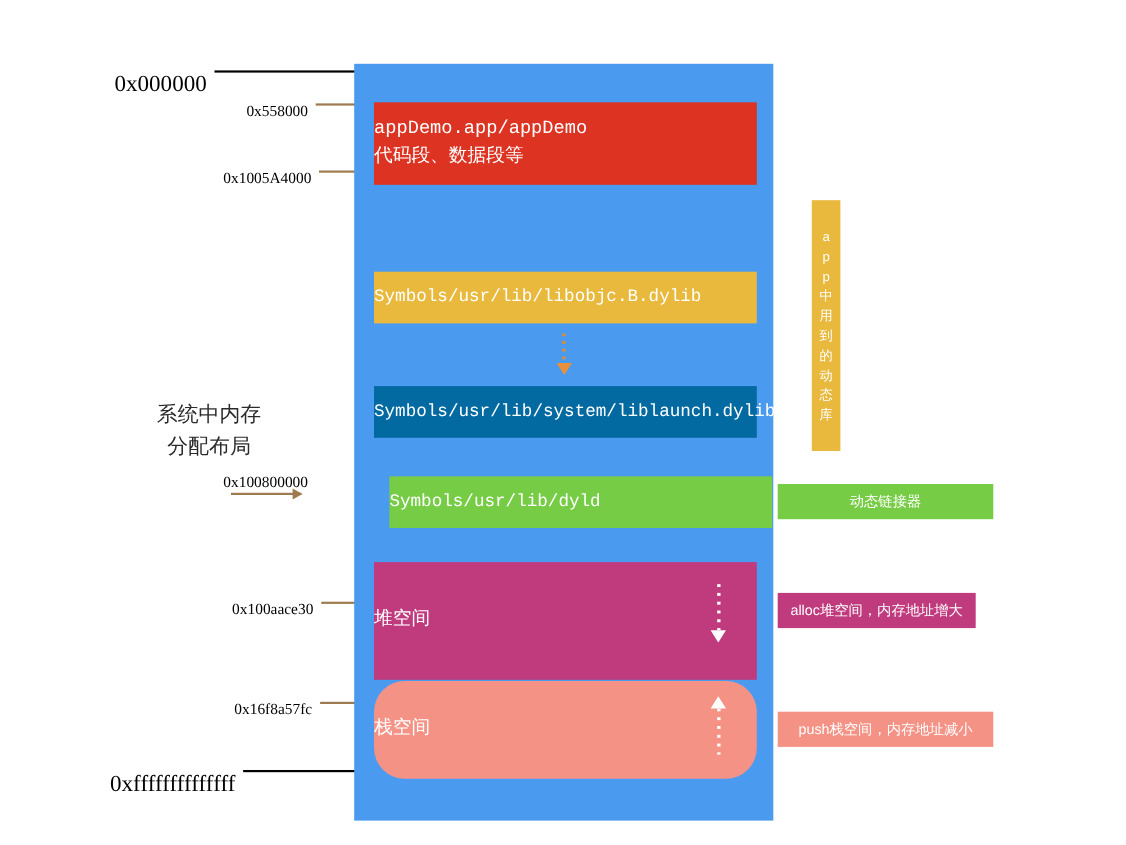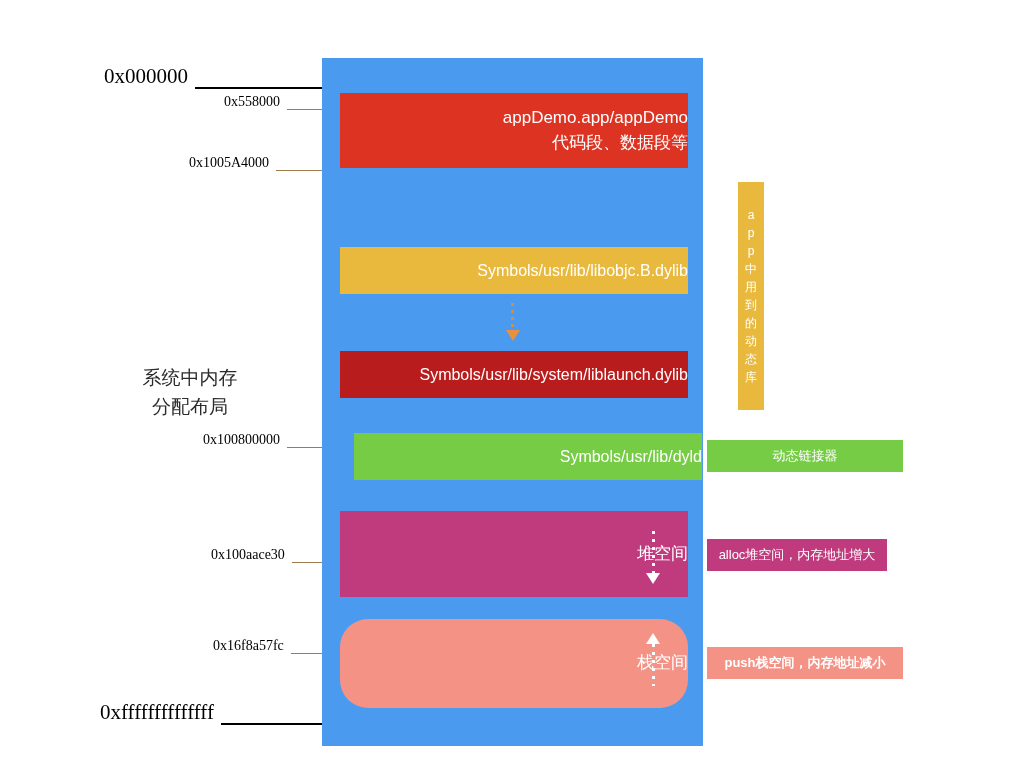--- a/index.html
+++ b/index.html
@@ -19,34 +19,35 @@
     width: 381px; height: 688px;
     background: #4a9bf0;
   }
 
   
   .seg {
     position: absolute;
     left: 18px; width: 348px;
     display: flex;
     flex-direction: column;
-    align-items: flex-end;
+    align-items: flex-start;
     justify-content: center;
     color: #ffffff;
     text-align: center;
     line-height: 1.45;
+    font-family: Liberation Mono, monospace;
   }
   .seg-line { display: block; }
 
   .seg-app      { top: 35px;  height: 75px;  background: #dd3322; font-size: 17px; }
   .seg-objc-a   { top: 126px; height: 47px;  background: #e8b93c; font-size: 16px; }
   .seg-objc-b   { top: 189px; height: 47px;  background: #e8b93c; font-size: 16px; }
-  .seg-liblaunch{ top: 293px; height: 47px;  background: #b91c1c; font-size: 16px; }
+  .seg-liblaunch{ top: 293px; height: 47px;  background: #0369a1; font-size: 16px; }
   .seg-dyld     { top: 375px; height: 47px;  background: #77cc46; font-size: 16px; margin-left: 14px; }
-  .seg-heap     { top: 453px; height: 86px;  background: #c03a7e; font-size: 17px; }
+  .seg-heap     { top: 453px; height: 107px;  background: #c03a7e; font-size: 17px; }
   .seg-stack    { top: 561px; height: 89px;  background: #f49286; font-size: 17px; border-radius: 28px; }
 
   
   .ellipsis-arrow {
     position: absolute;
     left: 0; right: 0;
     top: 240px; height: 48px;
     display: flex; flex-direction: column;
     align-items: center; justify-content: center;
   }
@@ -86,21 +87,21 @@
     border-right: 7px solid transparent;
     border-bottom: 11px solid #ffffff;
   }
   .dir-down { top: 20px; }
   .dir-up   { top: 14px; }
 
   
   .addr {
     position: absolute;
     display: flex;
-    align-items: flex-end;
+    align-items: flex-start;
     white-space: nowrap;
     font-family: "Liberation Serif", serif;
   }
   .addr .txt { color: #000000; }
   .addr .line {
     height: 2px;
     margin-left: 7px;
     position: relative;
   }
   .addr .line::after {
@@ -121,23 +122,23 @@
   .addr.minor .line { background: #9e7b4f; height: 1.5px; }
   .addr.minor .line::after { border-left: 9px solid #9e7b4f; }
 
   .addr-top     { left: 104px; top: 64px; }
   .addr-top .line     { width: 206px; }
   .addr-bottom  { left: 100px; top: 700px; }
   .addr-bottom .line  { width: 126px; }
 
   .addr-558000  { left: 224px; top: 94px; }
   .addr-558000 .line  { width: 84px; }
-  .addr-1005a4  { left: 189px; top: 155px; }
+  .addr-1005a4  { left: 203px; top: 155px; }
   .addr-1005a4 .line  { width: 64px; }
-  .addr-100800  { left: 203px; top: 432px; }
+  .addr-100800  { left: 203px; top: 432px; flex-direction: column; }
   .addr-100800 .line  { width: 64px; }
   .addr-100aace { left: 211px; top: 547px; }
   .addr-100aace .line { width: 66px; }
   .addr-16f8a5  { left: 213px; top: 638px; }
   .addr-16f8a5 .line  { width: 72px; }
 
   
   .caption {
     position: absolute;
     left: 90px; top: 347px;
@@ -178,21 +179,20 @@
     left: 707px; top: 539px;
     width: 180px; height: 32px;
     background: #c03a7e;
     font-size: 13px;
   }
   .note-stack {
     left: 707px; top: 647px;
     width: 196px; height: 32px;
     background: #f49286;
     font-size: 13px;
-    font-weight: bold;
   }
 </style>
 </head>
 <body>
 
 <div class="caption">
   <span>系统中内存</span><br>
   <span>分配布局</span>
 </div>
 

